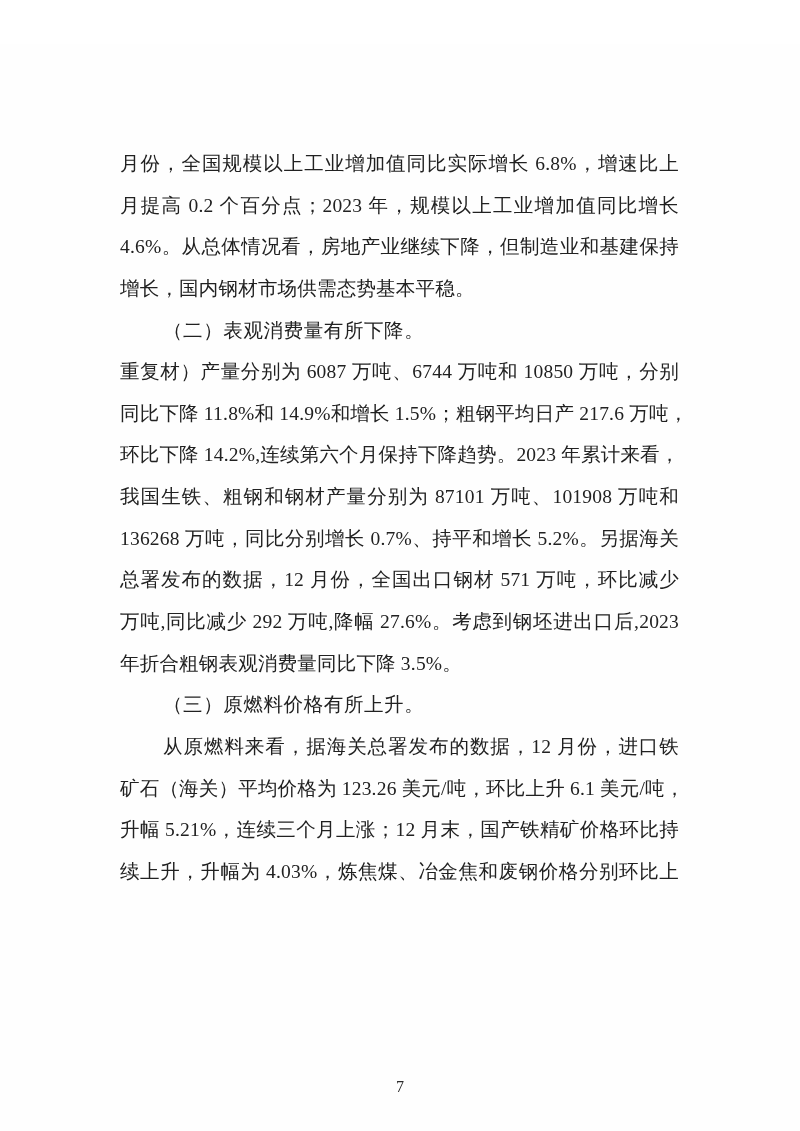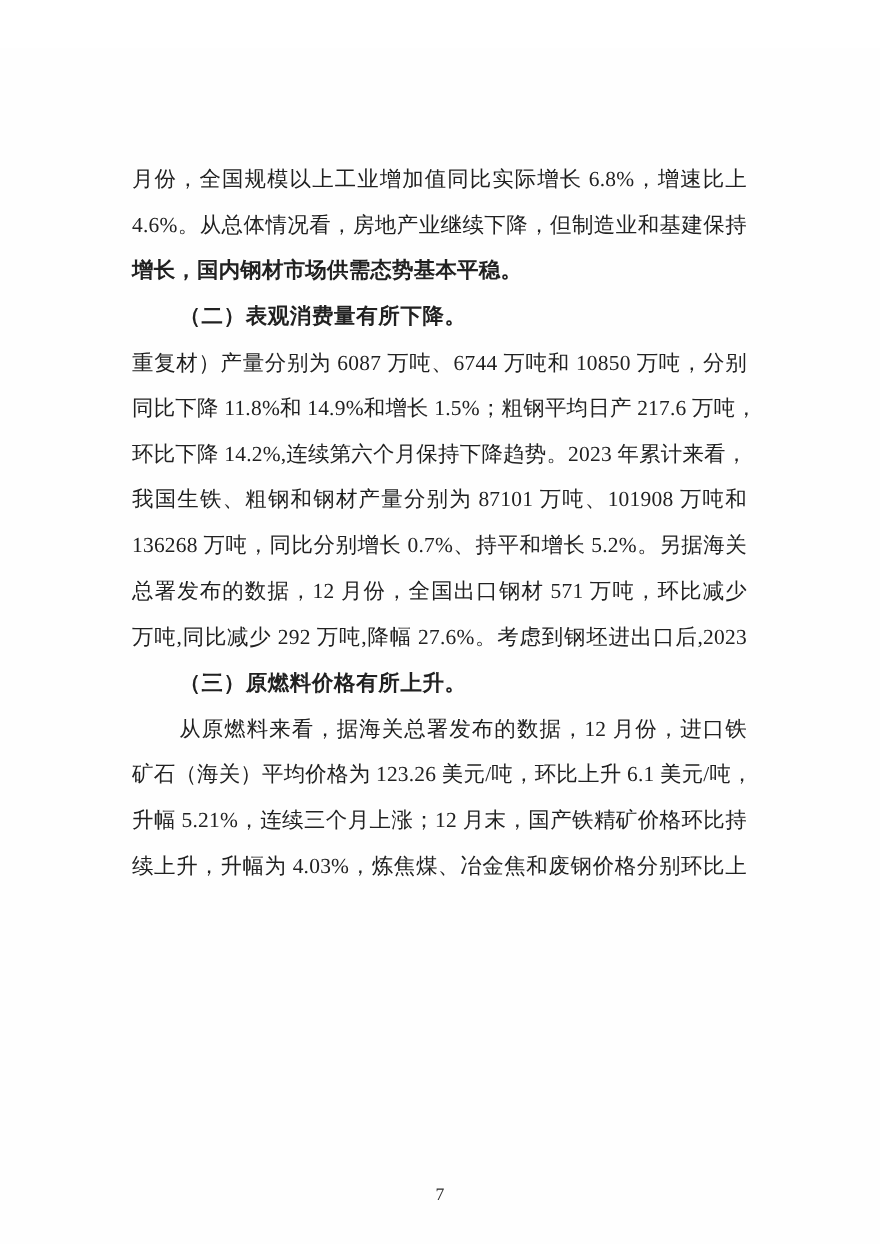--- a/index.html
+++ b/index.html
@@ -30,21 +30,20 @@
     height: 41.65px;
     white-space: nowrap;
     text-align: justify;
     text-align-last: justify;
     text-justify: inter-character;
     letter-spacing: 0.2px;
   }
   .line.end {
     text-align: right;
     text-align-last: left;
-    font-weight: bold;
   }
   .line.indent {
     text-indent: 43px;
   }
   .line.heading {
     letter-spacing: 0.6px;
   }
   .pagenum {
     position: absolute;
     left: 0;
@@ -57,36 +56,38 @@
   }
 </style>
 </head>
 <body>
 
 <div class="page">
   <div class="content">
 
     <div class="para">
       <div class="line">月份，全国规模以上工业增加值同比实际增长 6.8%，增速比上</div>
+      <div class="line">月提高 0.2 个百分点；2023 年，规模以上工业增加值同比增长</div>
       <div class="line">4.6%。从总体情况看，房地产业继续下降，但制造业和基建保持</div>
       <div class="line end">增长，国内钢材市场供需态势基本平稳。</div>
     </div>
 
     <div class="para">
       <div class="line end indent heading">（二）表观消费量有所下降。</div>
     </div>
 
     <div class="para">
       <div class="line">重复材）产量分别为 6087 万吨、6744 万吨和 10850 万吨，分别</div>
       <div class="line">同比下降 11.8%和 14.9%和增长 1.5%；粗钢平均日产 217.6 万吨，</div>
       <div class="line">环比下降 14.2%,连续第六个月保持下降趋势。2023 年累计来看，</div>
       <div class="line">我国生铁、粗钢和钢材产量分别为 87101 万吨、101908 万吨和</div>
       <div class="line">136268 万吨，同比分别增长 0.7%、持平和增长 5.2%。另据海关</div>
       <div class="line">总署发布的数据，12 月份，全国出口钢材 571 万吨，环比减少</div>
       <div class="line">万吨,同比减少 292 万吨,降幅 27.6%。考虑到钢坯进出口后,2023</div>
+      <div class="line end">年折合粗钢表观消费量同比下降 3.5%。</div>
     </div>
 
     <div class="para">
       <div class="line end indent heading">（三）原燃料价格有所上升。</div>
     </div>
 
     <div class="para">
       <div class="line indent">从原燃料来看，据海关总署发布的数据，12 月份，进口铁</div>
       <div class="line">矿石（海关）平均价格为 123.26 美元/吨，环比上升 6.1 美元/吨，</div>
       <div class="line">升幅 5.21%，连续三个月上涨；12 月末，国产铁精矿价格环比持</div>

